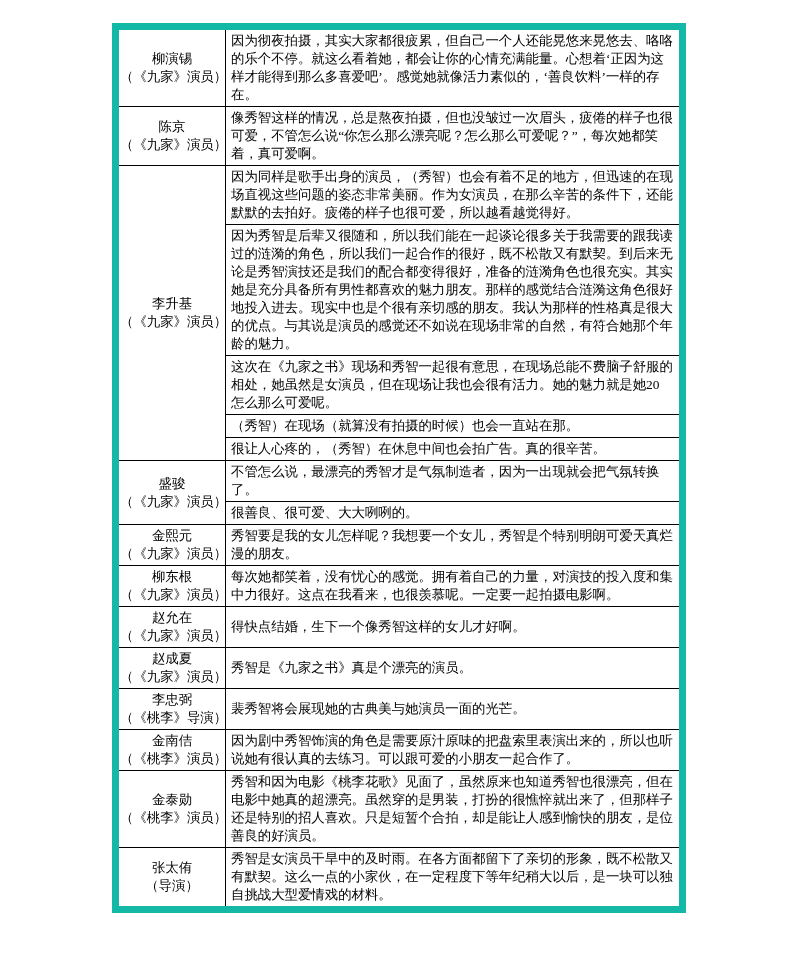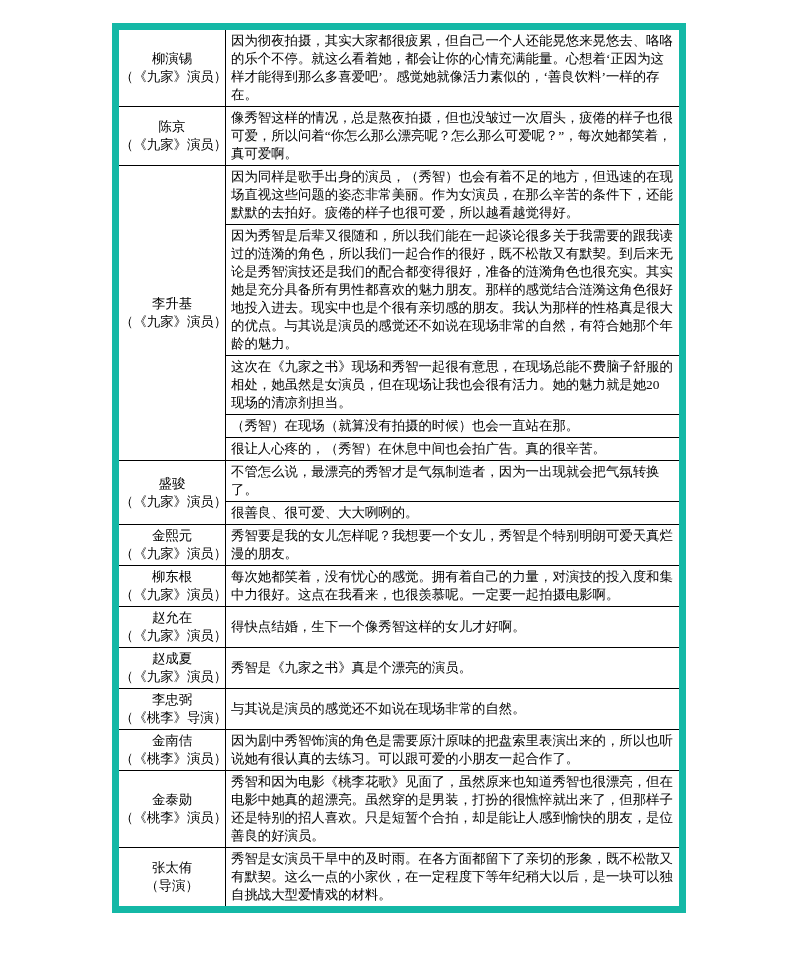--- a/index.html
+++ b/index.html
@@ -66,34 +66,34 @@
             <div class="speaker-name">柳演锡</div>
             <div class="speaker-role">（《九家》演员）</div>
           </td>
           <td class="comment-cell">因为彻夜拍摄，其实大家都很疲累，但自己一个人还能晃悠来晃悠去、咯咯的乐个不停。就这么看着她，都会让你的心情充满能量。心想着‘正因为这样才能得到那么多喜爱吧’。感觉她就像活力素似的，‘善良饮料’一样的存在。</td>
         </tr>
         <tr>
           <td class="name-cell" rowspan="1">
             <div class="speaker-name">陈京</div>
             <div class="speaker-role">（《九家》演员）</div>
           </td>
-          <td class="comment-cell">像秀智这样的情况，总是熬夜拍摄，但也没皱过一次眉头，疲倦的样子也很可爱，所以问着“你怎么那么漂亮呢？怎么那么可爱呢？”，每次她都笑着，真可爱啊。</td>
+          <td class="comment-cell">像秀智这样的情况，总是熬夜拍摄，但也没皱过一次眉头，疲倦的样子也很可爱，不管怎么说“你怎么那么漂亮呢？怎么那么可爱呢？”，每次她都笑着，真可爱啊。</td>
         </tr>
         <tr>
           <td class="name-cell" rowspan="5">
             <div class="speaker-name">李升基</div>
             <div class="speaker-role">（《九家》演员）</div>
           </td>
           <td class="comment-cell">因为同样是歌手出身的演员，（秀智）也会有着不足的地方，但迅速的在现场直视这些问题的姿态非常美丽。作为女演员，在那么辛苦的条件下，还能默默的去拍好。疲倦的样子也很可爱，所以越看越觉得好。</td>
         </tr>
         <tr>
           <td class="comment-cell">因为秀智是后辈又很随和，所以我们能在一起谈论很多关于我需要的跟我读过的涟漪的角色，所以我们一起合作的很好，既不松散又有默契。到后来无论是秀智演技还是我们的配合都变得很好，准备的涟漪角色也很充实。其实她是充分具备所有男性都喜欢的魅力朋友。那样的感觉结合涟漪这角色很好地投入进去。现实中也是个很有亲切感的朋友。我认为那样的性格真是很大的优点。与其说是演员的感觉还不如说在现场非常的自然，有符合她那个年龄的魅力。</td>
         </tr>
         <tr>
-          <td class="comment-cell">这次在《九家之书》现场和秀智一起很有意思，在现场总能不费脑子舒服的相处，她虽然是女演员，但在现场让我也会很有活力。她的魅力就是她20 现场的清凉剂担当。</td>
+          <td class="comment-cell">这次在《九家之书》现场和秀智一起很有意思，在现场总能不费脑子舒服的相处，她虽然是女演员，但在现场让我也会很有活力。她的魅力就是她20 怎么那么可爱呢。</td>
         </tr>
         <tr>
           <td class="comment-cell">（秀智）在现场（就算没有拍摄的时候）也会一直站在那。</td>
         </tr>
         <tr>
           <td class="comment-cell">很让人心疼的，（秀智）在休息中间也会拍广告。真的很辛苦。</td>
         </tr>
         <tr>
           <td class="name-cell" rowspan="2">
             <div class="speaker-name">盛骏</div>
@@ -130,21 +130,21 @@
             <div class="speaker-name">赵成夏</div>
             <div class="speaker-role">（《九家》演员）</div>
           </td>
           <td class="comment-cell">秀智是《九家之书》真是个漂亮的演员。</td>
         </tr>
         <tr>
           <td class="name-cell" rowspan="1">
             <div class="speaker-name">李忠弼</div>
             <div class="speaker-role">（《桃李》导演）</div>
           </td>
-          <td class="comment-cell">与其说是演员的感觉还不如说在现场非常的自然。</td>
+          <td class="comment-cell">裴秀智将会展现她的古典美与她演员一面的光芒。</td>
         </tr>
         <tr>
           <td class="name-cell" rowspan="1">
             <div class="speaker-name">金南佶</div>
             <div class="speaker-role">（《桃李》演员）</div>
           </td>
           <td class="comment-cell">因为剧中秀智饰演的角色是需要原汁原味的把盘索里表演出来的，所以也听说她有很认真的去练习。可以跟可爱的小朋友一起合作了。</td>
         </tr>
         <tr>
           <td class="name-cell" rowspan="1">

